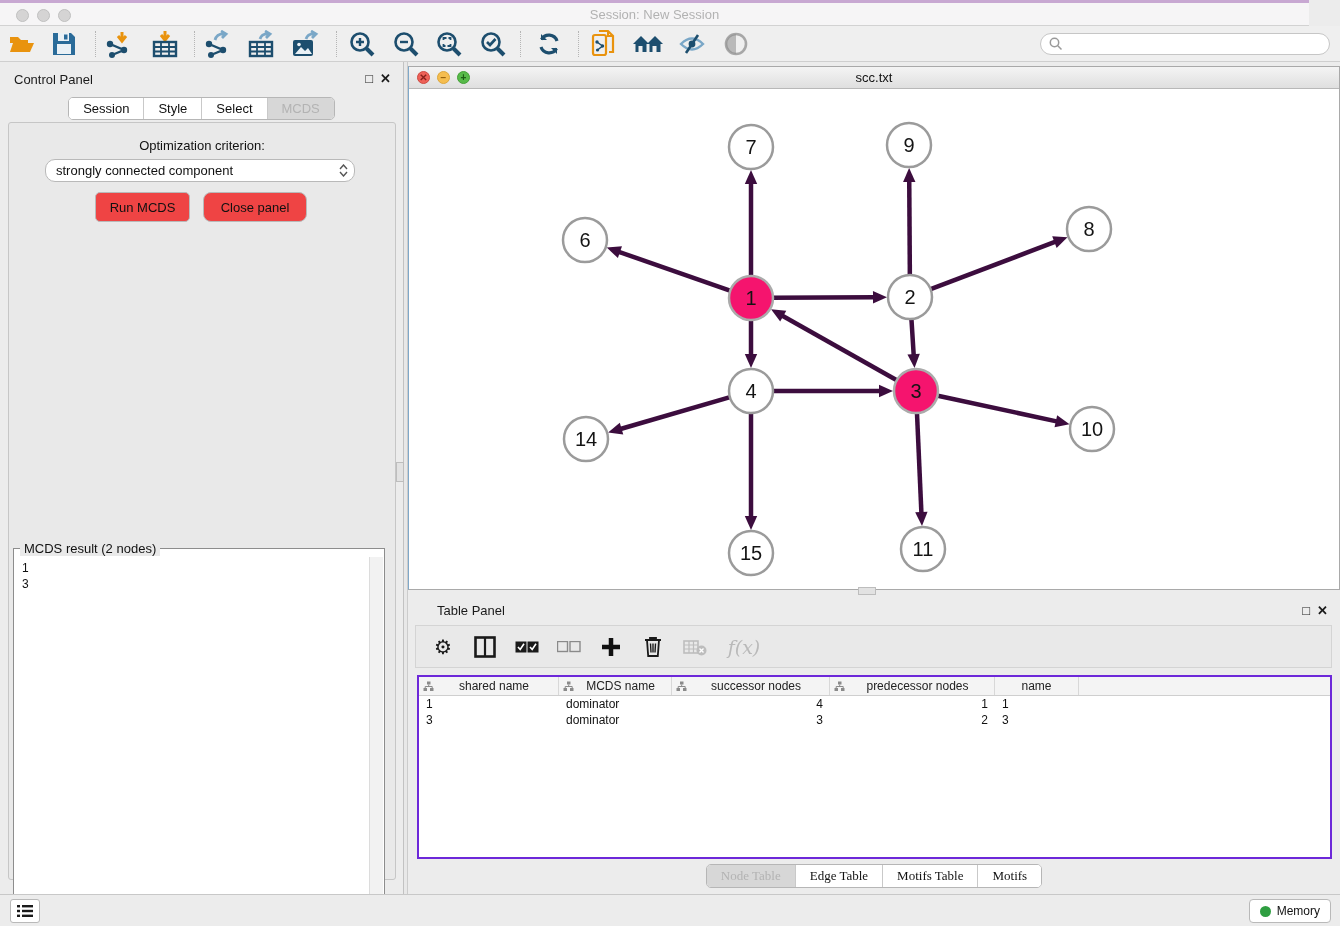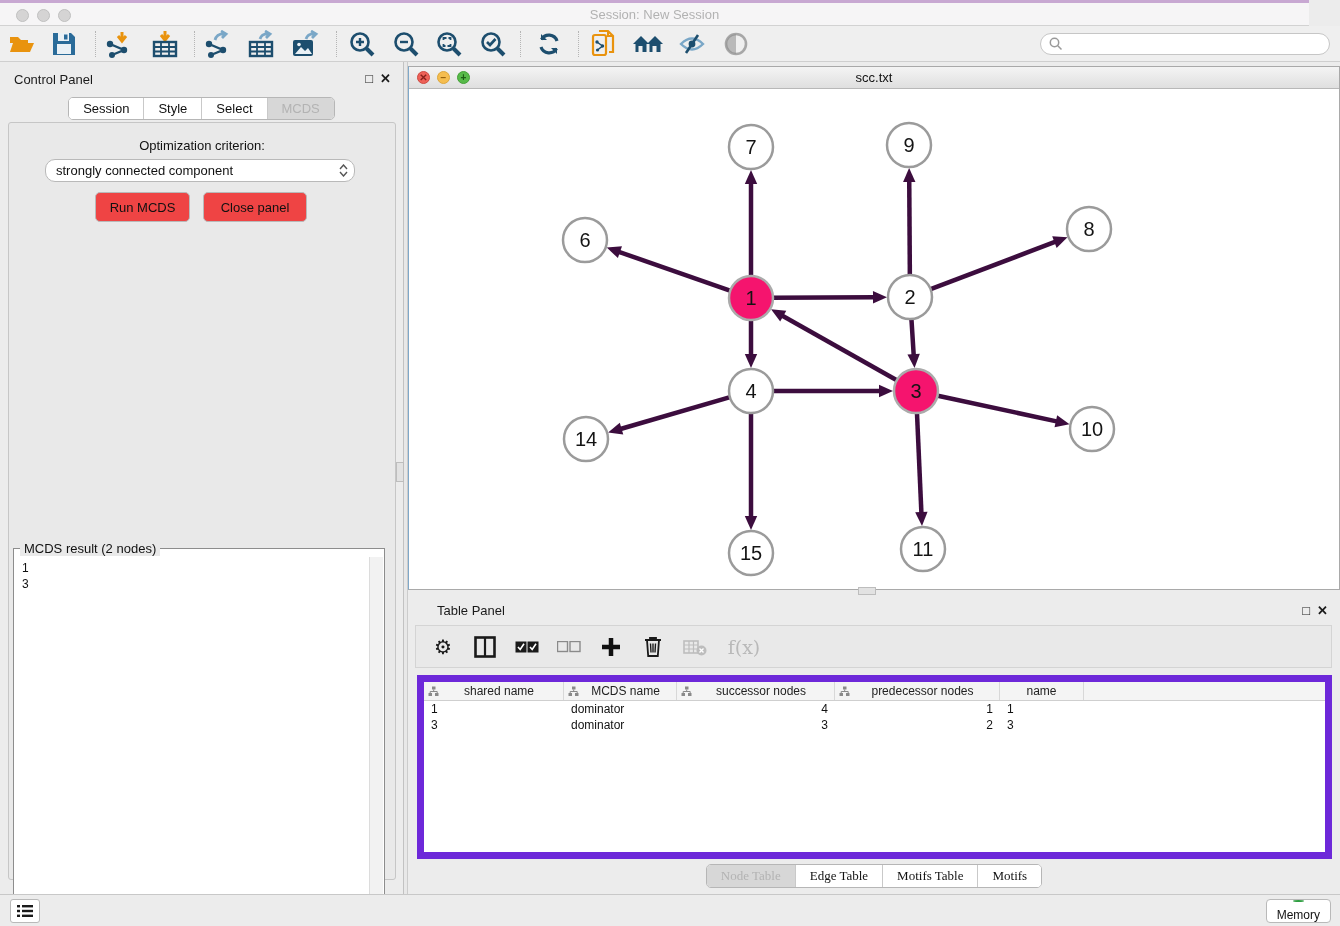--- a/index.html
+++ b/index.html
@@ -27,21 +27,21 @@
   .seg-group { display:inline-flex; border:1px solid #b6b6b6; border-radius:5px; overflow:hidden; background:#fff; }
   .seg { padding:3px 14px; font-size:13px; color:#111; background:#fff; border-left:1px solid #c9c9c9; }
   .seg:first-child { border-left:none; }
   .seg.selected { background:#d7d7d7; color:#b3b3b3; }
   .cp-content { position:absolute; left:8px; top:60px; width:388px; height:758px; background:#e9e9e9; border:1px solid #c6c6c6; border-radius:3px; }
   .opt-label { position:absolute; left:0; top:15px; width:100%; text-align:center; font-size:13px; color:#111; }
   .dropdown { position:absolute; left:36px; top:36px; width:310px; height:23px; background:#fff; border:1px solid #b9b9b9; border-radius:10px; font-size:13px; color:#111; display:flex; align-items:center; padding-left:10px; }
   .dd-step { position:absolute; right:4px; top:2px; width:14px; height:17px; display:flex; flex-direction:column; align-items:center; justify-content:center; gap:1px; }
   .btn { position:absolute; height:30px; background:#ef4444; border:1px solid #b9b9b9; border-radius:5px; font-size:13px; color:#111; display:flex; align-items:center; justify-content:center; }
   .btn-run { left:86px; top:69px; width:95px; }
-  .btn-close { left:194px; top:69px; width:104px; }
+  .btn-close { left:194px; top:69px; width:104px;border-radius:8px; }
   .result-box { position:absolute; left:4px; top:425px; width:372px; height:378px; border:1px solid #8d8d8d; background:#fff; }
   .result-legend { position:absolute; left:6px; top:-8px; background:#e9e9e9; padding:0 4px; font-size:13px; color:#111; }
   .result-body { position:absolute; left:1px; top:8px; width:352px; bottom:1px; background:#fff; font-size:12px; color:#111; padding:3px 0 0 7px; line-height:16px; }
   .result-scroll { position:absolute; right:1px; top:8px; width:14px; bottom:1px; background:#f2f2f2; border-left:1px solid #dcdcdc; }
 
   
   .v-split { position:absolute; left:403px; top:62px; width:5px; height:832px; background:#e8e8e8; border-left:1px solid #c2c2c2; border-right:1px solid #cccccc; }
   .v-handle { position:absolute; left:-8px; top:400px; width:8px; height:20px; background:#e2e2e2; border:1px solid #bdbdbd; }
   .h-split { position:absolute; left:408px; top:590px; width:932px; height:10px; background:#ececec; }
   .h-handle { position:absolute; left:450px; top:-3px; width:18px; height:8px; background:#e2e2e2; border:1px solid #bdbdbd; }
@@ -57,35 +57,35 @@
   .net-title { position:absolute; top:3px; width:100%; text-align:center; font-size:13px; color:#111; }
   .net-canvas { position:absolute; left:0; top:22px; width:930px; height:500px; background:#fff; }
   .net-canvas svg { position:absolute; left:0; top:0; }
 
   
   .table-panel { position:absolute; left:408px; top:600px; width:932px; height:294px; background:#ececec; }
   .tp-head { position:absolute; left:0; top:0; width:100%; height:22px; }
   .tp-head .ttl { position:absolute; left:9px; top:3px; font-size:13px; color:#1a1a1a;margin-left:20px; }
   .tp-toolbar { position:absolute; left:7px; top:25px; width:917px; height:43px; background:#e9e9e9; border:1px solid #d4d4d4; display:flex; align-items:center; padding-left:14px; gap:16px; }
   .tpi { display:flex; align-items:center; justify-content:center; width:26px; height:28px; }
-  .fx { font-family:"DejaVu Serif", serif; font-size:19px; color:#b9b9b9; }
-  .grid-table { position:absolute; left:9px; top:75px; width:915px; height:184px; background:#fff; border:7px solid #6d28d9; }
+  .fx { font-family:"DejaVu Serif", serif; font-style:italic; font-size:19px; color:#b9b9b9; }
+  .grid-table { position:absolute; left:9px; top:75px; width:915px; height:184px; background:#fff; border:2px solid #6d28d9; }
   .thead { display:flex; height:19px; background:#f4f4f4; border-bottom:1px solid #cfcfcf; }
   .th { display:flex; align-items:center; font-size:12px; color:#222; border-right:1px solid #d8d8d8; padding:0 4px; }
   .th .lbl { flex:1; text-align:center; }
   .th1 { width:140px; } .th2 { width:113px; } .th3 { width:158px; } .th4 { width:165px; } .th5 { width:84px; border-right:1px solid #d8d8d8; }
   .tbody .tr { display:flex; height:16px; font-size:12px; color:#111; }
   .td { padding:0 7px; line-height:16px; white-space:nowrap; overflow:hidden; }
   .td1 { width:140px; } .td2 { width:113px; } .td3 { width:158px; text-align:right; } .td4 { width:165px; text-align:right; } .td5 { width:84px; }
   .tp-tabs { position:absolute; left:0; top:264px; width:100%; text-align:center;font-family:Liberation Serif, serif; }
 
   
   .statusbar { position:absolute; left:0; top:894px; width:1340px; height:32px; background:#ececec; border-top:1px solid #c8c8c8; }
   .sb-left { position:absolute; left:10px; top:4px; width:30px; height:24px; background:#fff; border:1px solid #b9b9b9; border-radius:3px; display:flex; align-items:center; justify-content:center; }
-  .sb-mem { position:absolute; right:9px; top:4px; height:24px; padding:0 10px; background:#fff; border:1px solid #b9b9b9; border-radius:4px; display:flex; align-items:center; gap:6px; font-size:12px; color:#111;flex-direction:column; }
+  .sb-mem { position:absolute; right:9px; top:4px; height:24px; padding:0 10px; background:#fff; border:1px solid #b9b9b9; border-radius:4px; display:flex; align-items:center; gap:6px; font-size:12px; color:#111; }
   .mem-dot { width:11px; height:11px; border-radius:50%; background:#2f9e41; }
 </style>
 </head>
 <body>
 
 <div class="titlebar">
   <div class="traffic">
     <div class="tl"></div>
     <div class="tl"></div>
     <div class="tl"></div>

